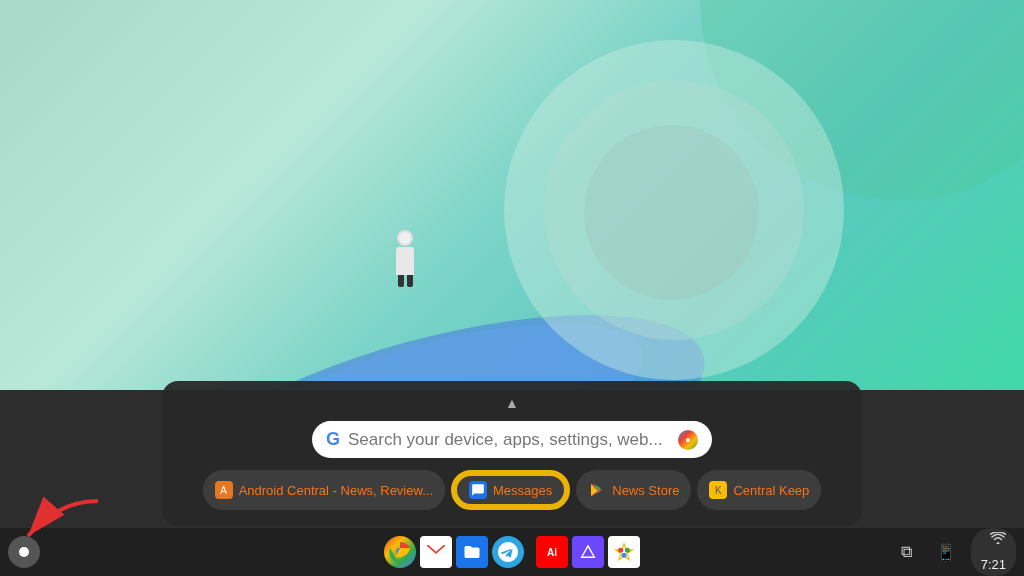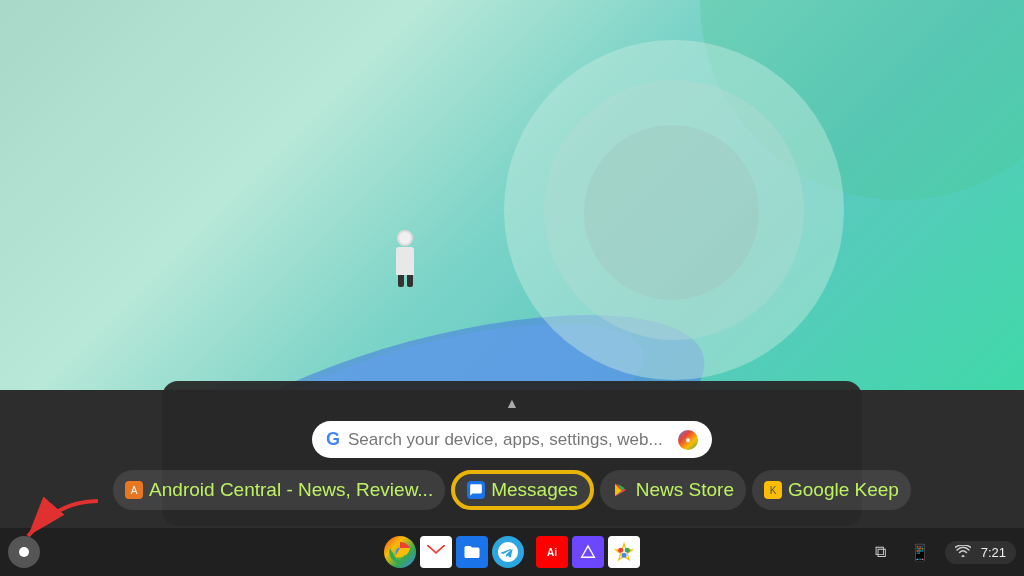--- a/index.html
+++ b/index.html
@@ -161,35 +161,35 @@
       align-items: center;
       gap: 6px;
       background: rgba(255,255,255,0.1);
       border-radius: 20px;
       padding: 5px 12px;
       cursor: pointer;
       white-space: nowrap;
       position: relative;
     }
     .app-chip-label {
-      color: #bef264;
-      font-size: 19px;
+      color: #f97316;
+      font-size: 13px;
     }
     .app-chip-icon {
       width: 18px;
       height: 18px;
       border-radius: 3px;
       display: flex;
       align-items: center;
       justify-content: center;
       font-size: 12px;
     }
     
     .chip-highlighted {
-      border: 4px solid #eab308;
+      border: 6px solid #eab308;
     }
 
     
     #taskbar {
       position: absolute;
       bottom: 0;
       left: 0;
       width: 1024px;
       height: 48px;
       background: rgba(32, 32, 32, 0.97);
@@ -265,20 +265,21 @@
     .icon-web-store { background: #4285f4; border-radius: 4px; }
 
     .status-area {
       display: flex;
       align-items: flex-end;
       gap: 10px;
       background: rgba(255,255,255,0.08);
       border-radius: 20px;
       padding: 4px 10px;
       cursor: pointer;
+      flex-direction: column;
     }
   </style>
 </head>
 <body>
 
 <div id="wallpaper">
   <svg class="path-svg" viewBox="0 0 1024 390" preserveAspectRatio="none">
 
     <ellipse cx="420" cy="430" rx="280" ry="90" fill="rgba(80,140,220,0.7)" transform="rotate(-15,420,380)"></ellipse>
     <ellipse cx="420" cy="410" rx="220" ry="65" fill="rgba(100,160,240,0.5)" transform="rotate(-15,420,370)"></ellipse>
@@ -335,21 +336,21 @@
             <path d="M3 20.5v-17c0-.83 1.07-1.2 1.6-.57l14 8.5c.53.32.53 1.12 0 1.44L4.6 21.07C4.07 21.7 3 21.33 3 20.5z" fill="#ea4335"></path>
             <path d="M3 3.5l10 10L3 20.5z" fill="#fbbc04"></path>
             <path d="M13 13.5l4.5-4.5-10-6z" fill="#34a853"></path>
             <path d="M13 13.5l-10 7 10-6z" fill="#4285f4"></path>
           </svg>
         </div>
         <span class="app-chip-label">News Store</span>
       </div>
       <div class="app-chip">
         <div class="app-chip-icon icon-google-keep" style="background: rgb(251, 188, 4); border-radius: 4px; color: rgb(85, 85, 85); font-size: 10px;">K</div>
-        <span class="app-chip-label">Google Keep</span>
+        <span class="app-chip-label">Central Keep</span>
       </div>
     </div>
 </div>
 
 <div id="taskbar">
   <div class="taskbar-left">
     <div class="launcher-btn">
       <div class="launcher-btn-dot"></div>
     </div>
   </div>

